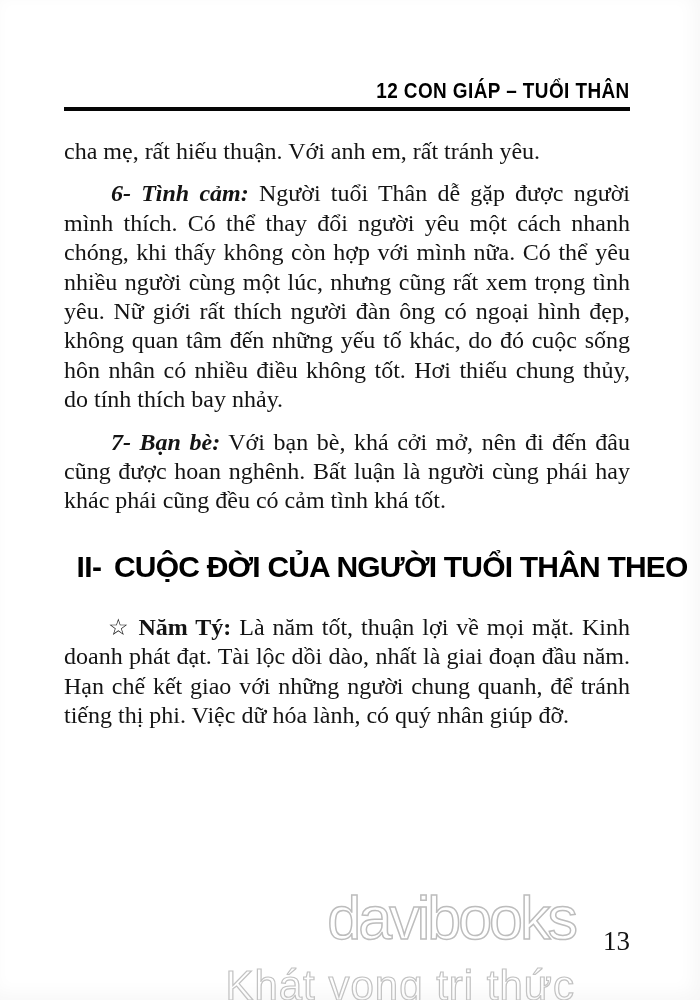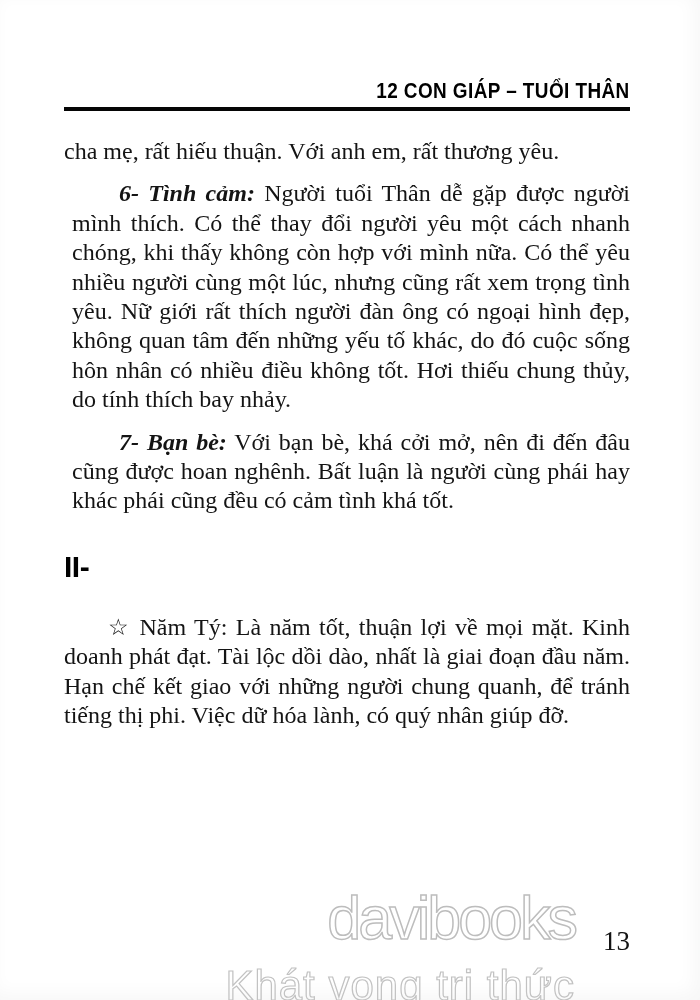--- a/index.html
+++ b/index.html
@@ -41,32 +41,33 @@
     background: #050505;
     margin-top: 3px;
   }
   .body-text { margin-top: 26px; }
   .para {
     font-size: 24px;
     line-height: 29.4px;
     text-align: justify;
     margin: 0 0 13px 0;
   }
-  .para.indent { text-indent: 47px; margin-left: 8px; }
+  .para.indent { text-indent: 47px; }
   .para.star-indent { text-indent: 44px; }
   .lbl-bi { font-weight: 700; font-style: italic; }
-  .lbl-b  { font-weight: 400; }
+  .lbl-b  { font-weight: 700; }
   .star { font-size: 23px; }
   .section-heading {
     display: flex;
     align-items: flex-start;
     margin: 32px 0 28px 0;
     color: #000;
     font-family: "Liberation Sans", sans-serif;
     font-weight: 700;
+    text-align: center;
   }
   .sh-numeral {
     width: 50px;
     flex: 0 0 50px;
     font-size: 30px;
     line-height: 37px;
     letter-spacing: -0.5px;
   }
   .sh-title { flex: 1; }
   .sh-line {
@@ -123,35 +124,36 @@
 
   <div class="content">
 
     <div class="running-header">
       <span class="rh-text">12 CON GIÁP – TUỔI THÂN</span>
     </div>
     <div class="rule"></div>
 
     <div class="body-text">
 
-      <p class="para"><span>cha mẹ, rất hiếu thuận. Với anh em, rất thương yêu.</span></p>
+      <p class="para"><span>cha mẹ, rất hiếu thuận. Với anh em, rất tránh yêu.</span></p>
 
       <p class="para indent">
         <span class="lbl-bi">6- Tình cảm:</span>
         <span>Người tuổi Thân dễ gặp được người mình thích. Có thể thay đổi người yêu một cách nhanh chóng, khi thấy không còn hợp với mình nữa. Có thể yêu nhiều người cùng một lúc, nhưng cũng rất xem trọng tình yêu. Nữ giới rất thích người đàn ông có ngoại hình đẹp, không quan tâm đến những yếu tố khác, do đó cuộc sống hôn nhân có nhiều điều không tốt. Hơi thiếu chung thủy, do tính thích bay nhảy.</span>
       </p>
 
       <p class="para indent">
         <span class="lbl-bi">7- Bạn bè:</span>
         <span>Với bạn bè, khá cởi mở, nên đi đến đâu cũng được hoan nghênh. Bất luận là người cùng phái hay khác phái cũng đều có cảm tình khá tốt.</span>
       </p>
 
       <div class="section-heading">
         <div class="sh-numeral">II-</div>
         <div class="sh-title">
+          <div class="sh-line">CUỘC ĐỜI CỦA NGƯỜI TUỔI THÂN THEO</div>
         </div>
       </div>
 
       <p class="para star-indent">
         <span class="star">☆</span>
         <span class="lbl-b">Năm Tý:</span>
         <span>Là năm tốt, thuận lợi về mọi mặt. Kinh doanh phát đạt. Tài lộc dồi dào, nhất là giai đoạn đầu năm. Hạn chế kết giao với những người chung quanh, để tránh tiếng thị phi. Việc dữ hóa lành, có quý nhân giúp đỡ.</span>
       </p>
 
 

